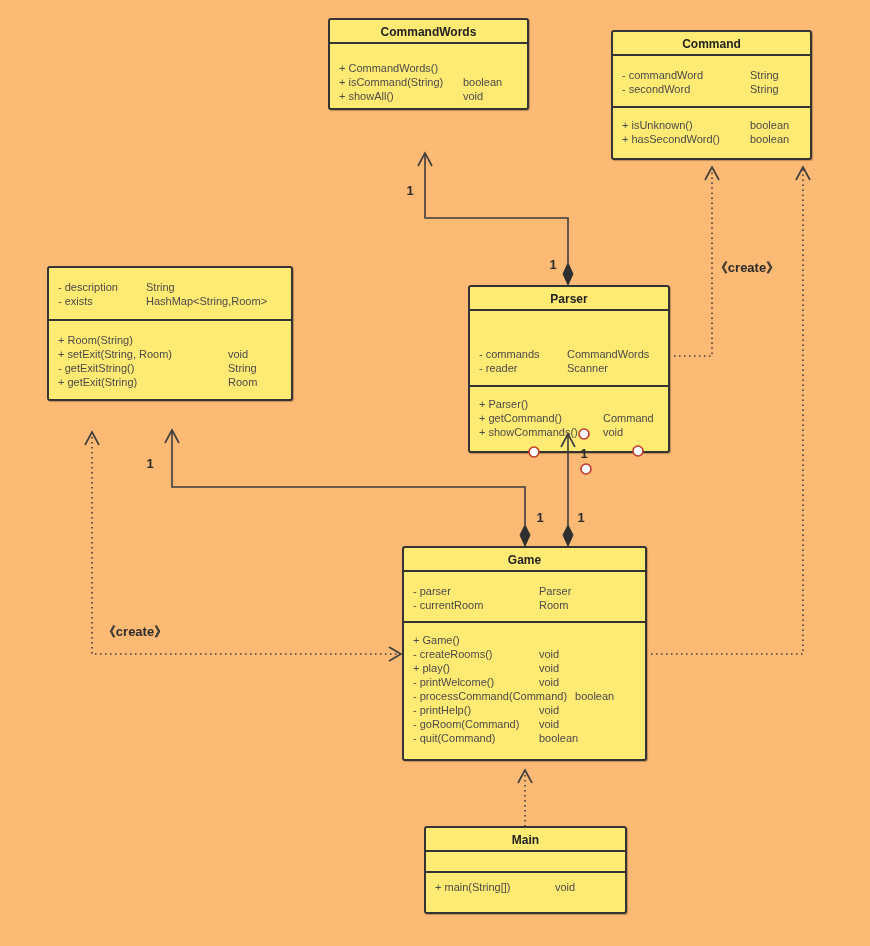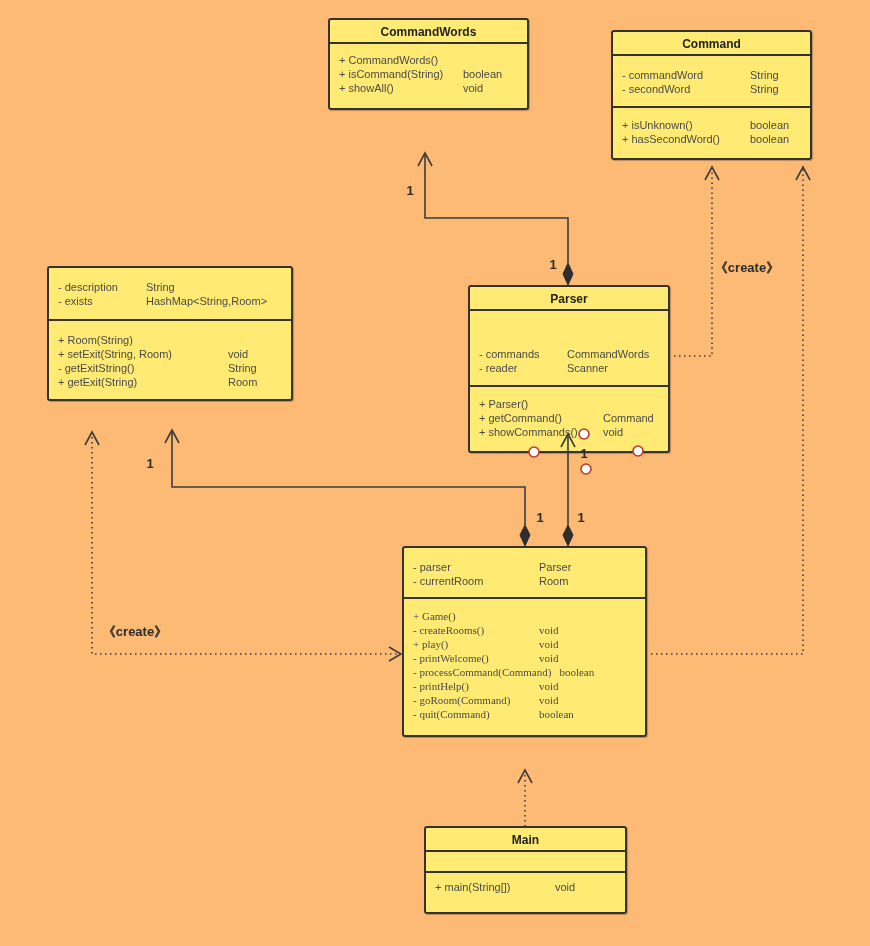--- a/index.html
+++ b/index.html
@@ -35,27 +35,27 @@
     padding:12px 9px 0 9px;
     font-size:11px;
     overflow:hidden;
   }
   .uml-section:last-child{border-bottom:none;}
   .row{display:flex;line-height:14px;white-space:pre;}
   .row .n{flex:0 0 auto;padding-right:8px;}
   .row .t{flex:0 0 auto;}
 
   
-  .cw     .attrs{height:38px;} .cw     .methods{height:64px;padding-top:9px;}  .cw .n{min-width:124px;}
+  .cw     .attrs{height:38px;} .cw     .methods{height:64px;padding-top:17px;}  .cw .n{min-width:124px;}
   .cmd    .attrs{height:52px;} .cmd    .methods{height:50px;padding-top:10px;} .cmd .n{min-width:128px;}
   .room   .attrs{height:53px;} .room   .methods{height:78px;padding-top:12px;}
   .room   .attrs .n{min-width:88px;}   .room   .methods .n{min-width:170px;}
   .parser .attrs{height:52px;margin-top:24px;} .parser .methods{height:64px;padding-top:10px;}
   .parser .attrs .n{min-width:88px;}   .parser .methods .n{min-width:124px;}
-  .game   .attrs{height:51px;} .game   .methods{height:136px;padding-top:10px;font-family:Liberation Serif, serif;} .game .n{min-width:126px;}
+  .game   .attrs{height:51px;} .game   .methods{height:136px;padding-top:10px;} .game .n{min-width:126px;}
   .main   .attrs{height:21px;} .main   .methods{height:39px;padding-top:7px;}   .main .n{min-width:120px;}
 
   svg.wires{position:absolute;left:0;top:0;z-index:2;}
   .solid{fill:none;stroke:var(--line);stroke-width:1.6;}
   .dotted{fill:none;stroke:var(--line);stroke-width:1.6;stroke-dasharray:1.5 3.5;}
   .head{fill:none;stroke:var(--line);stroke-width:1.6;}
   .diamond{fill:#2e2e2e;stroke:#2e2e2e;}
   .handle{fill:#ffffff;stroke:var(--connection-point);stroke-width:1.6;}
 
   .edge-label{
@@ -164,20 +164,21 @@
         <span class="t">Command</span>
       </div>
       <div class="row">
         <span class="n">+ showCommands()</span>
         <span class="t">void</span>
       </div>
     </div>
   </div>
 
   <div class="uml-class game" style="left:402px;top:546px;width:245px;">
+    <div class="uml-title">Game</div>
     <div class="uml-section attrs">
       <div class="row">
         <span class="n">- parser</span>
         <span class="t">Parser</span>
       </div>
       <div class="row">
         <span class="n">- currentRoom</span>
         <span class="t">Room</span>
       </div>
     </div>

